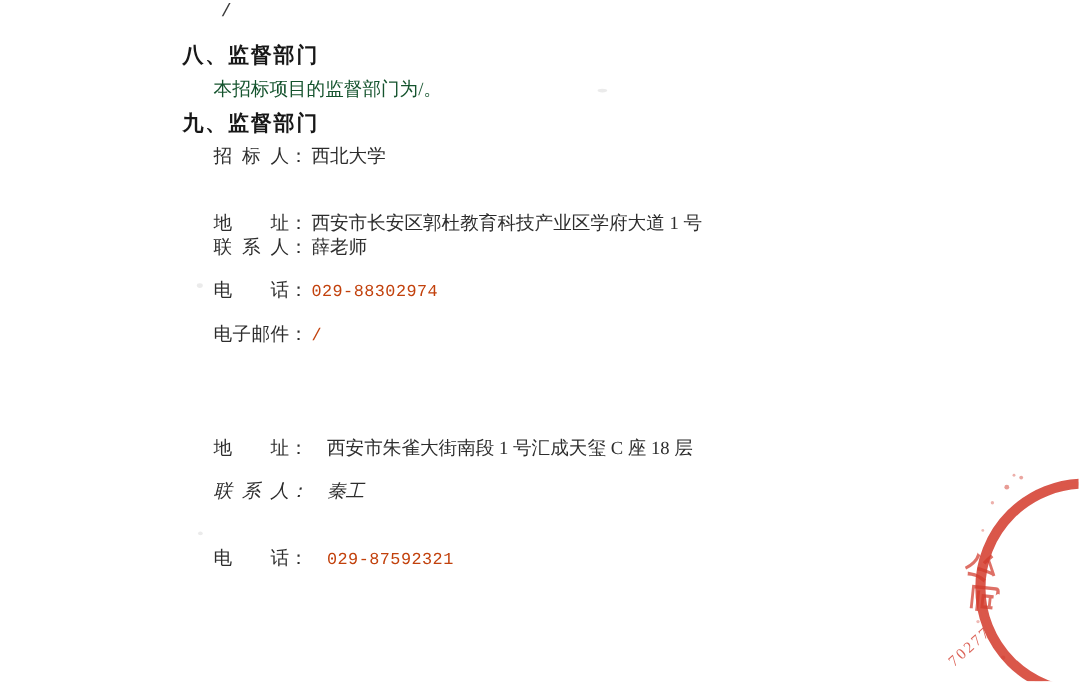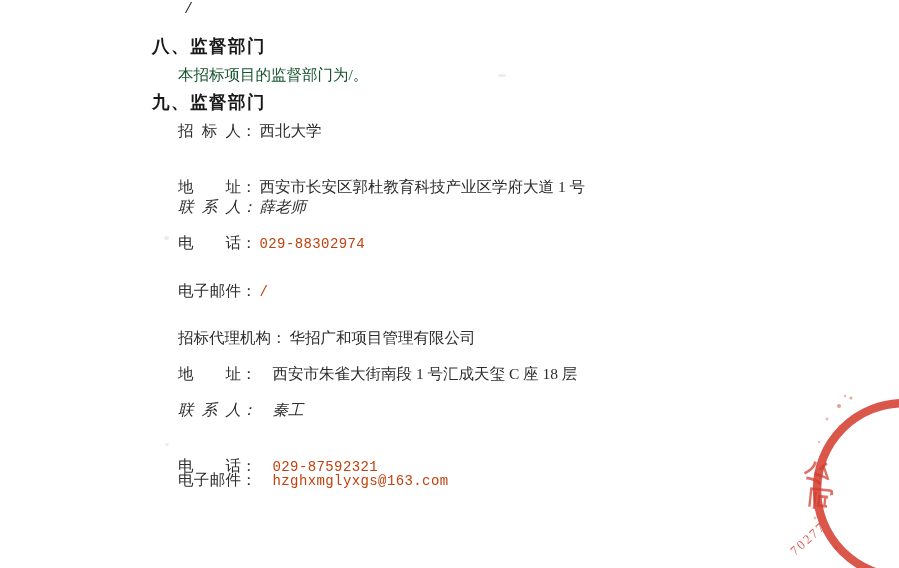--- a/index.html
+++ b/index.html
@@ -39,21 +39,21 @@
   }
   .jw{display:inline;}
   .colon{margin-right:3px;}
   .val{}
   .gap{margin-left:13px;}
   .mono{
     font-family:"Liberation Mono",monospace;
     font-size:14px;letter-spacing:0.4px;color:#c2410c;
   }
   
-  .r-t0{top:109px;margin-top:12px;} .r-t1{top:177px;} .r-t2{top:197px;font-style:italic;} .r-t3{top:233px;} .r-t4{top:269px;margin-top:12px;}
+  .r-t0{top:109px;margin-top:12px;} .r-t1{top:177px;} .r-t2{top:197px;} .r-t3{top:233px;} .r-t4{top:269px;}
   
   .r-a0{top:328px;} .r-a1{top:364px;} .r-a2{top:400px;font-style:italic;} .r-a3{top:456px;} .r-a4{top:470px;}
   .stamp{
     position:absolute;left:789px;top:390px;width:110px;height:178px;
   }
   .stamp text{font-family:"Liberation Serif",serif;}
   .speck{
     position:absolute;border-radius:50%;
     background:rgba(60,60,60,0.10);
   }
@@ -80,34 +80,28 @@
   <div class="row r-t2">
     <span class="j4">联系人</span><span class="colon">：</span><span class="val">薛老师</span>
   </div>
   <div class="row r-t3">
     <span class="j4">电话</span><span class="colon">：</span><span class="val mono">029-88302974</span>
   </div>
   <div class="row r-t4">
     <span class="j4">电子邮件</span><span class="colon">：</span><span class="val mono">/</span>
   </div>
 
-  <div class="row r-a0">
-    <span class="jw">招标代理机构</span><span class="colon">：</span><span class="val">华招广和项目管理有限公司</span>
-  </div>
   <div class="row r-a1">
     <span class="j4">地址</span><span class="colon">：</span><span class="val gap">西安市朱雀大街南段 1 号汇成天玺 C 座 18 层</span>
   </div>
   <div class="row r-a2">
     <span class="j4">联系人</span><span class="colon">：</span><span class="val gap">秦工</span>
   </div>
   <div class="row r-a3">
     <span class="j4">电话</span><span class="colon">：</span><span class="val mono gap">029-87592321</span>
-  </div>
-  <div class="row r-a4">
-    <span class="j4">电子邮件</span><span class="colon">：</span><span class="val mono gap">hzghxmglyxgs@163.com</span>
   </div>
 
   <svg class="stamp" viewBox="0 0 110 178" xmlns="http://www.w3.org/2000/svg">
 
     <circle cx="115" cy="100" r="87" fill="none" stroke="#d23a2c" stroke-width="8.5" opacity="0.85"></circle>
     <circle cx="115" cy="100" r="87" fill="none" stroke="#e05a48" stroke-width="3" opacity="0.35"></circle>
 
     <text x="27" y="92" font-size="25" font-weight="bold" fill="#d23a2c" opacity="0.72" text-anchor="middle" transform="rotate(-100 27 83)">公</text>
     <text x="31" y="116" font-size="25" font-weight="bold" fill="#d23a2c" opacity="0.72" text-anchor="middle" transform="rotate(-84 31 107)">司</text>
 

